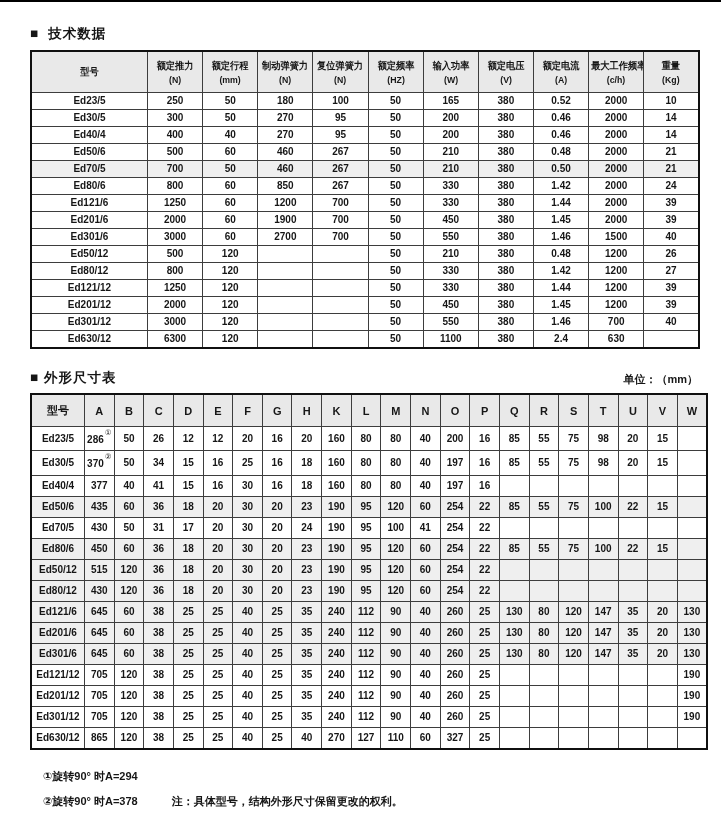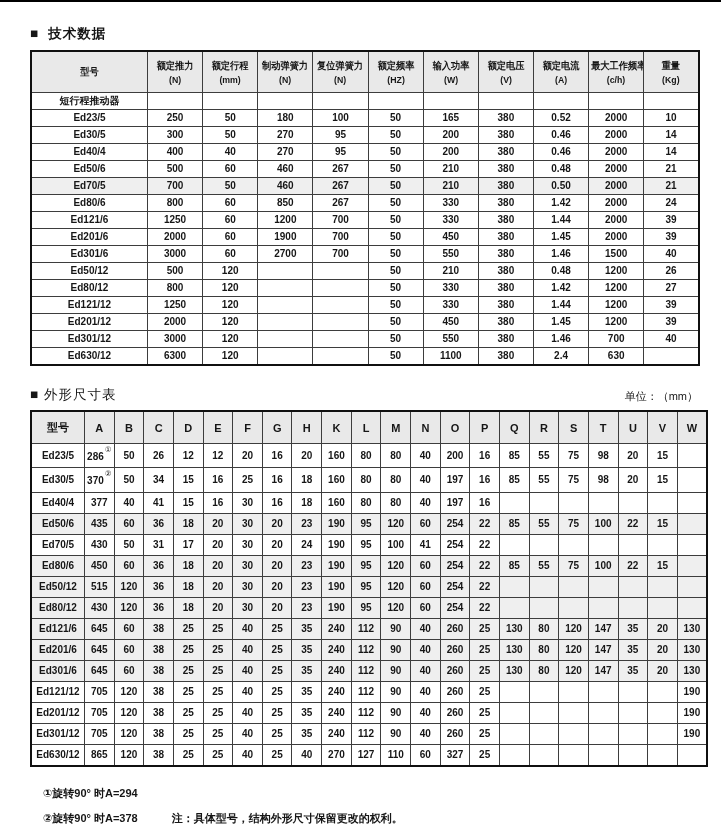--- a/index.html
+++ b/index.html
@@ -36,22 +36,22 @@
   .t2 td { height: 20px; line-height: 20px; font-size: 10px; font-weight: bold; }
 
   .lbl { transform: scaleX(0.92); transform-origin: center; white-space: nowrap; font-weight: bold; }
   .unit { font-size: 9.5px; font-weight: bold; margin-top: 1px; transform: scaleX(0.92); transform-origin: center; white-space: nowrap; }
   .sup { font-size: 7.5px; vertical-align: super; position: relative; top: -4px; margin-left: 1px; font-weight: normal; }
 
   .title2-row {
     display: flex; justify-content: space-between; align-items: flex-end;
     width: 678px; margin-top: 20px; margin-bottom: 6px;
   }
-  .sec-title2 { font-size: 13.5px; font-weight: normal; letter-spacing: 1px; text-align: right; }
-  .unit-label { font-size: 11px; font-weight: normal; padding-right: 10px; }
+  .sec-title2 { font-size: 13.5px; font-weight: bold; letter-spacing: 1px; text-align: right; }
+  .unit-label { font-size: 11px; font-weight: bold; padding-right: 10px; }
 
   .footnotes { margin-top: 14px; margin-left: 13px; font-size: 11px; font-weight: bold; }
   .fn-line { line-height: 25px; }
   .fn-row2 { display: flex; }
   .note-text { margin-left: 34px; }
 </style>
 </head>
 <body>
 
 <div class="top-rule"></div>
@@ -102,33 +102,20 @@
             <div class="lbl">最大工作频率</div>
             <div class="unit">(c/h)</div>
           </th>
           <th>
             <div class="lbl">重量</div>
             <div class="unit">(Kg)</div>
           </th>
         </tr>
     </thead>
     <tbody>
-        <tr>
-          <td>短行程推动器</td>
-          <td></td>
-          <td></td>
-          <td></td>
-          <td></td>
-          <td></td>
-          <td></td>
-          <td></td>
-          <td></td>
-          <td></td>
-          <td></td>
-        </tr>
         <tr>
           <td>Ed23/5</td>
           <td>250</td>
           <td>50</td>
           <td>180</td>
           <td>100</td>
           <td>50</td>
           <td>165</td>
           <td>380</td>
           <td>0.52</td>

